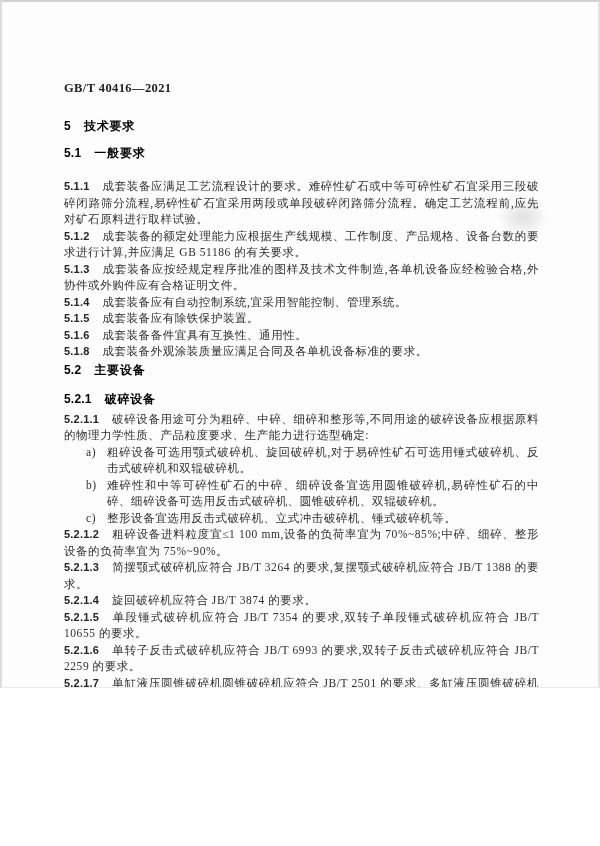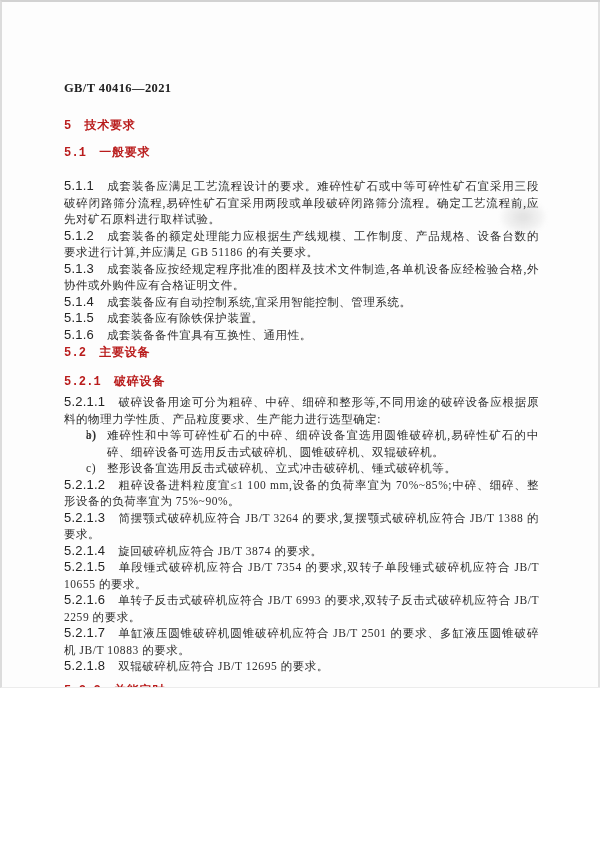--- a/index.html
+++ b/index.html
@@ -41,25 +41,25 @@
     color: #222222;
   }
   .content {
     position: absolute;
     left: 62px;
     right: 61px;
     top: 112px;
     color: #2e2e2e;
   }
   .heading {
-    font-family: Liberation Mono, monospace;
+    font-family: Liberation Sans, sans-serif;
     font-weight: bold;
     font-size: 12px;
     line-height: 17px;
-    color: #b91c1c;
+    color: #000000;
     letter-spacing: 0.8px;
   }
   .heading .hnum {
     display: inline-block;
     margin-right: 13px;
     letter-spacing: 0.2px;
   }
   .h1 { margin: 4px 0 0 0; }
   .h2 { margin: 10px 0 16px 0; }
   .h2b { margin: 2px 0 12px 0; }
@@ -69,22 +69,22 @@
     font-size: 11.5px;
     line-height: 16.5px;
     letter-spacing: 0.55px;
     text-align: justify;
     color: #2e2e2e;
   }
   .clause.first { margin-top: 5px; }
   .clause.after-head { margin-top: 3px; }
   .clause .num {
     font-family: "Liberation Sans", "DejaVu Sans", sans-serif;
-    font-weight: normal;
-    font-size: 13px;
+    font-weight: bold;
+    font-size: 11px;
     letter-spacing: 0.2px;
     margin-right: 13px;
     color: #252525;
   }
   .list { margin: 0; }
   .list-item {
     position: relative;
     padding-left: 43px;
     font-size: 11.5px;
     line-height: 16.5px;
@@ -125,25 +125,26 @@
 
   <div class="content" id="doc-content">
       <div class="heading h1"><span class="hnum">5</span><span class="htitle">技术要求</span></div>
       <div class="heading h2"><span class="hnum">5.1</span><span class="htitle">一般要求</span></div>
       <p class="clause first"><span class="num">5.1.1</span><span class="clause-text">成套装备应满足工艺流程设计的要求。难碎性矿石或中等可碎性矿石宜采用三段破碎闭路筛分流程,易碎性矿石宜采用两段或单段破碎闭路筛分流程。确定工艺流程前,应先对矿石原料进行取样试验。</span></p>
       <p class="clause"><span class="num">5.1.2</span><span class="clause-text">成套装备的额定处理能力应根据生产线规模、工作制度、产品规格、设备台数的要求进行计算,并应满足 GB 51186 的有关要求。</span></p>
       <p class="clause"><span class="num">5.1.3</span><span class="clause-text">成套装备应按经规定程序批准的图样及技术文件制造,各单机设备应经检验合格,外协件或外购件应有合格证明文件。</span></p>
       <p class="clause"><span class="num">5.1.4</span><span class="clause-text">成套装备应有自动控制系统,宜采用智能控制、管理系统。</span></p>
       <p class="clause"><span class="num">5.1.5</span><span class="clause-text">成套装备应有除铁保护装置。</span></p>
       <p class="clause"><span class="num">5.1.6</span><span class="clause-text">成套装备备件宜具有互换性、通用性。</span></p>
+      <p class="clause"><span class="num">5.1.8</span><span class="clause-text">成套装备外观涂装质量应满足合同及各单机设备标准的要求。</span></p>
       <div class="heading h2b"><span class="hnum">5.2</span><span class="htitle">主要设备</span></div>
       <div class="heading h3"><span class="hnum">5.2.1</span><span class="htitle">破碎设备</span></div>
       <p class="clause after-head"><span class="num">5.2.1.1</span><span class="clause-text">破碎设备用途可分为粗碎、中碎、细碎和整形等,不同用途的破碎设备应根据原料的物理力学性质、产品粒度要求、生产能力进行选型确定:</span></p>
       <div class="list">
-        <div class="list-item"><span class="marker">a)</span></div>
+        <div class="list-item"><span class="marker">a)</span><span class="list-text">粗碎设备可选用颚式破碎机、旋回破碎机,对于易碎性矿石可选用锤式破碎机、反击式破碎机和双辊破碎机。</span></div>
         <div class="list-item"><span class="marker">b)</span><span class="list-text">难碎性和中等可碎性矿石的中碎、细碎设备宜选用圆锥破碎机,易碎性矿石的中碎、细碎设备可选用反击式破碎机、圆锥破碎机、双辊破碎机。</span></div>
         <div class="list-item"><span class="marker">c)</span><span class="list-text">整形设备宜选用反击式破碎机、立式冲击破碎机、锤式破碎机等。</span></div>
       </div>
       <p class="clause"><span class="num">5.2.1.2</span><span class="clause-text">粗碎设备进料粒度宜≤1 100 mm,设备的负荷率宜为 70%~85%;中碎、细碎、整形设备的负荷率宜为 75%~90%。</span></p>
       <p class="clause"><span class="num">5.2.1.3</span><span class="clause-text">简摆颚式破碎机应符合 JB/T 3264 的要求,复摆颚式破碎机应符合 JB/T 1388 的要求。</span></p>
       <p class="clause"><span class="num">5.2.1.4</span><span class="clause-text">旋回破碎机应符合 JB/T 3874 的要求。</span></p>
       <p class="clause"><span class="num">5.2.1.5</span><span class="clause-text">单段锤式破碎机应符合 JB/T 7354 的要求,双转子单段锤式破碎机应符合 JB/T 10655 的要求。</span></p>
       <p class="clause"><span class="num">5.2.1.6</span><span class="clause-text">单转子反击式破碎机应符合 JB/T 6993 的要求,双转子反击式破碎机应符合 JB/T 2259 的要求。</span></p>
       <p class="clause"><span class="num">5.2.1.7</span><span class="clause-text">单缸液压圆锥破碎机圆锥破碎机应符合 JB/T 2501 的要求、多缸液压圆锥破碎机 JB/T 10883 的要求。</span></p>
       <p class="clause"><span class="num">5.2.1.8</span><span class="clause-text">双辊破碎机应符合 JB/T 12695 的要求。</span></p>

